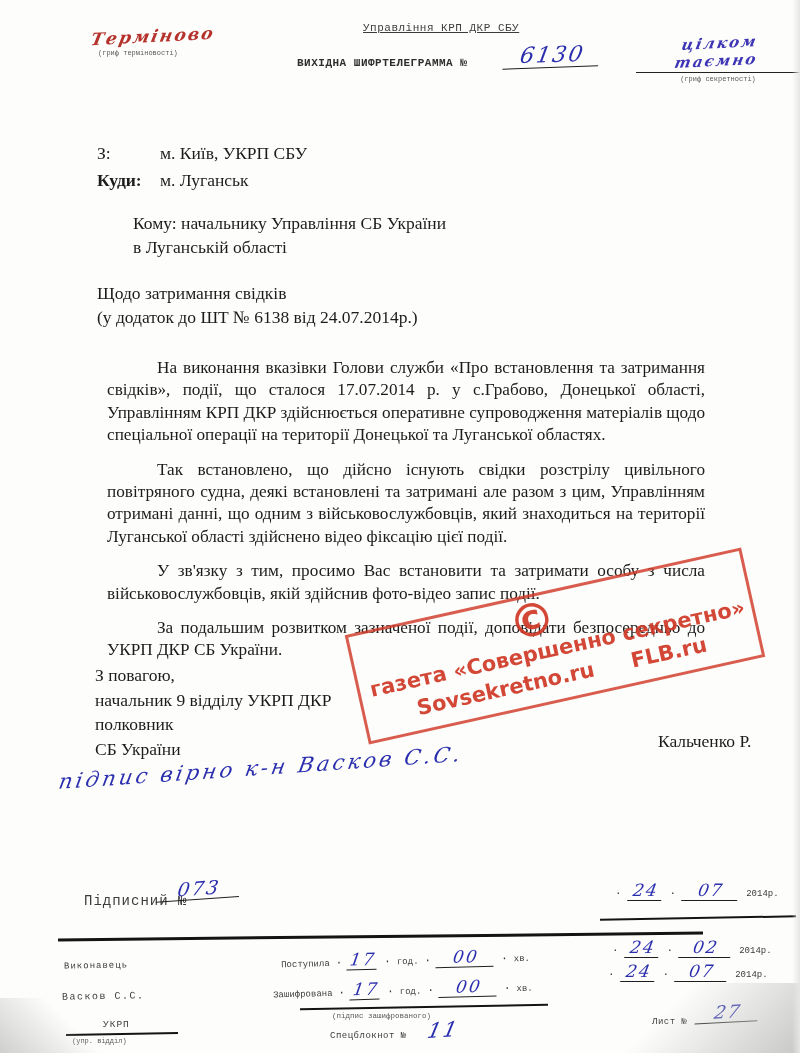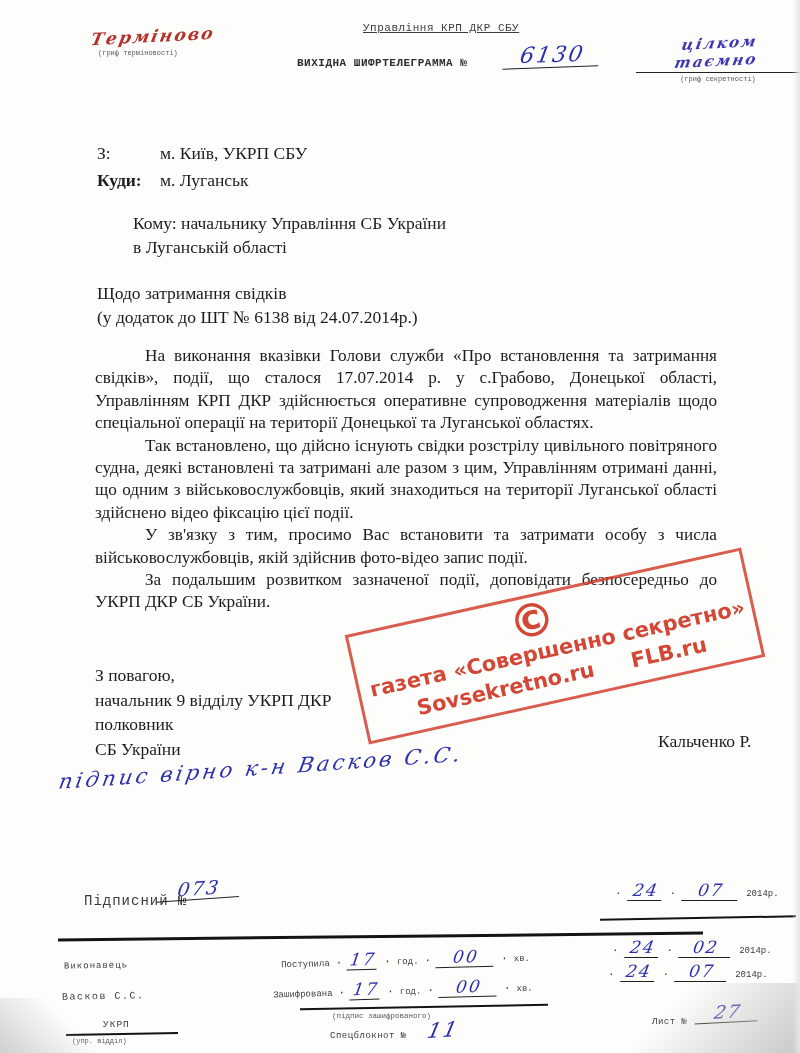--- a/index.html
+++ b/index.html
@@ -15,21 +15,21 @@
     font-family:"DejaVu Serif",serif;font-style:italic;
     color:#2b2fae;display:inline-block;transform:skewX(-10deg);
     letter-spacing:2px;
   }
   .hw-line{border-bottom:1.6px solid #1e1e1e;text-align:center;}
   .stamp-script{
     font-family:"DejaVu Serif",serif;font-style:italic;font-weight:bold;
     letter-spacing:2px;transform:skewX(-14deg) rotate(-3deg);display:inline-block;
   }
   .caption{font-family:"Liberation Mono","DejaVu Sans Mono",monospace;color:#5a5a5a;}
-  .body-text p{margin:0;text-indent:50px;text-align:justify;}
+  .body-text p{margin:12px;text-indent:50px;text-align:justify;}
   .rule{background:#141414;}
   .dotsep{font-family:"Liberation Mono",monospace;color:#333;font-size:11px;}
   .flexrow{display:flex;align-items:baseline;}
   .wm{
     border:3.5px solid rgba(208,58,40,.88);color:#d03a28;
     transform:rotate(-12.5deg);opacity:.93;
     font-family:"DejaVu Sans","Liberation Sans",sans-serif;font-weight:bold;
   }
   .corner{pointer-events:none;}
 </style>

